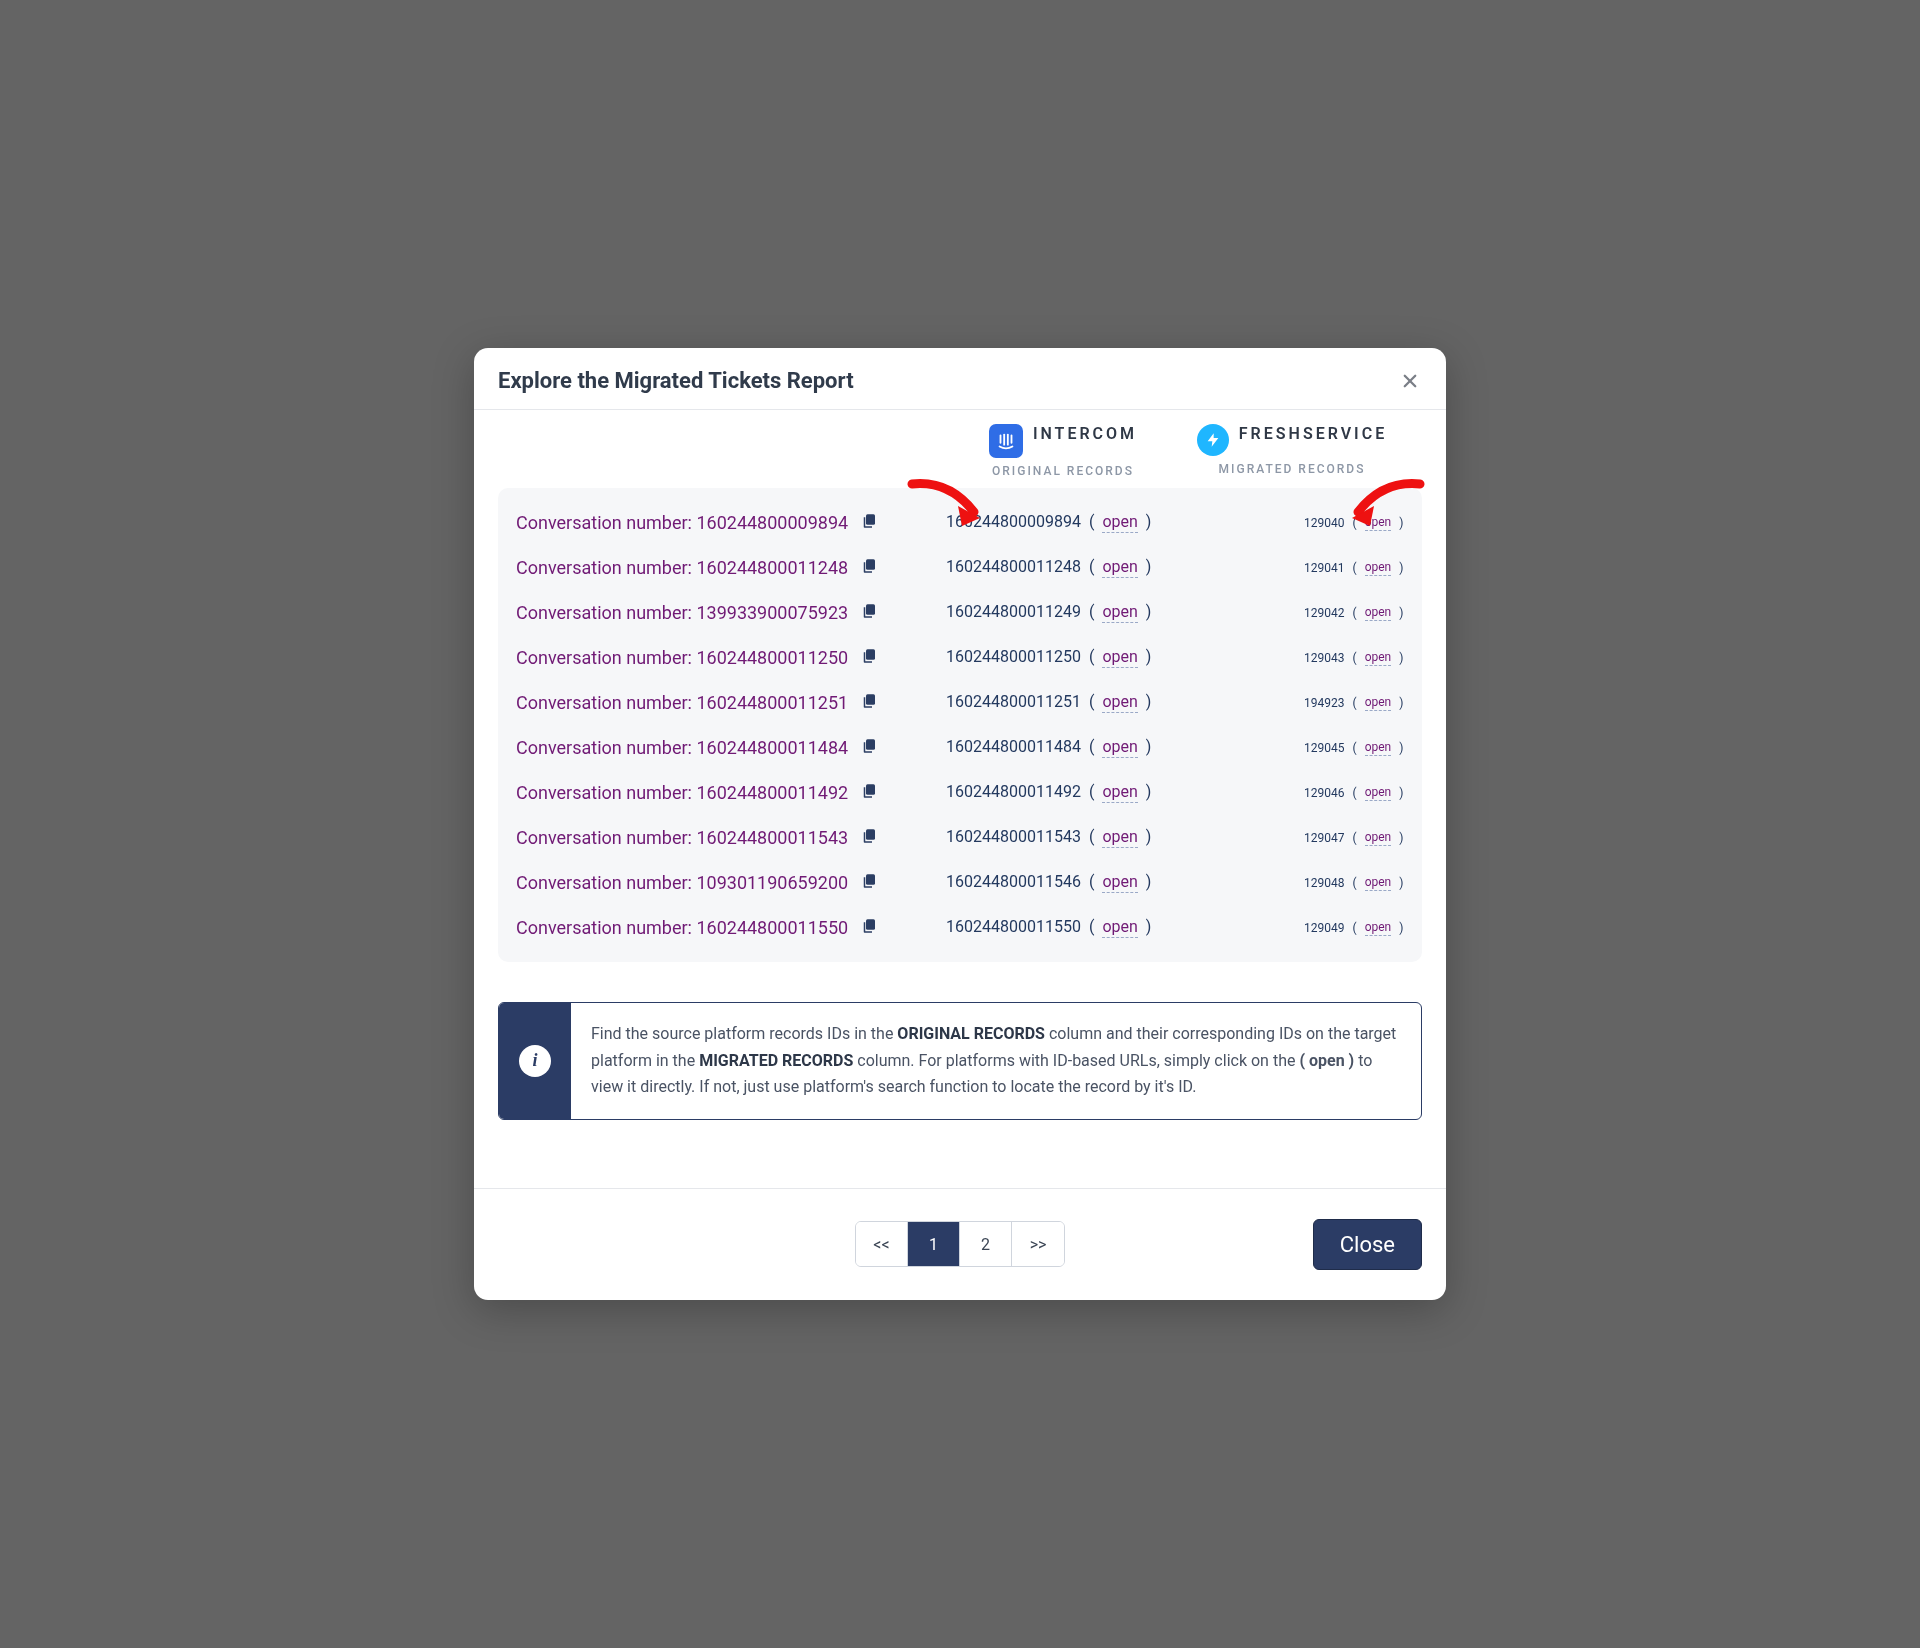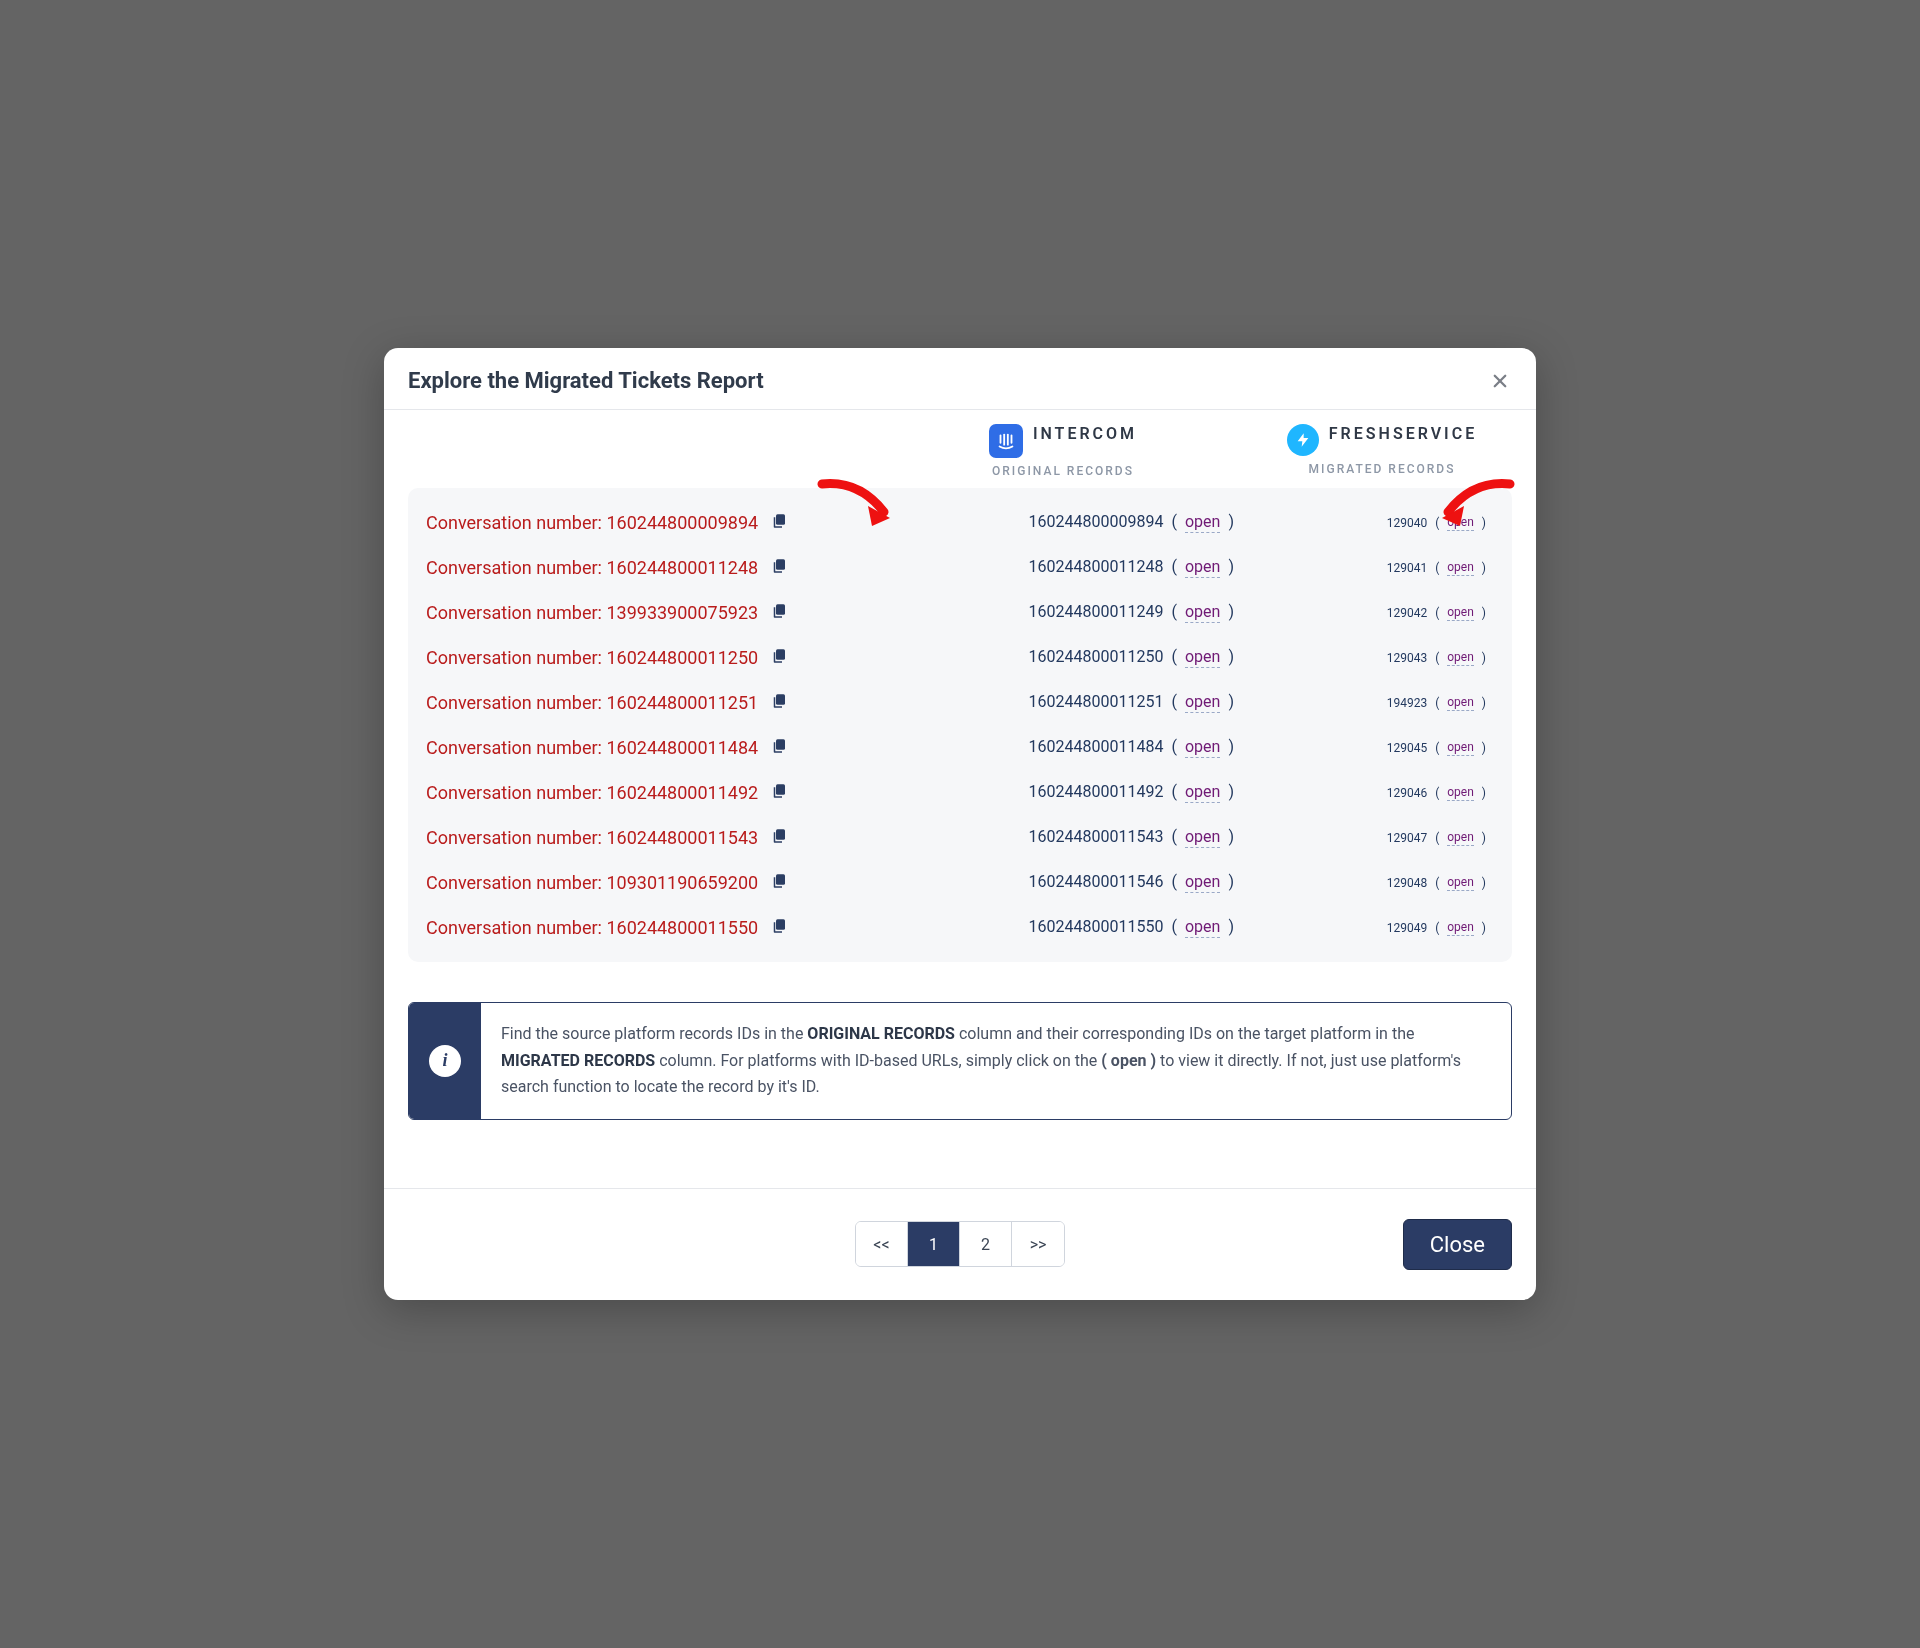--- a/index.html
+++ b/index.html
@@ -8,21 +8,21 @@
     font-family: -apple-system, BlinkMacSystemFont, "Segoe UI", Roboto, "Helvetica Neue", Arial, sans-serif;
     display: flex;
     align-items: center;
     justify-content: center;
     min-height: 100vh;
     padding: 30px 20px;
   }
   .modal {
     background: #fff;
     border-radius: 14px;
-    width: 1152px;
+    width: 972px;
     max-width: 100%;
     box-shadow: 0 10px 40px rgba(0,0,0,0.25);
     overflow: hidden;
   }
   .modal-header {
     display: flex;
     justify-content: space-between;
     align-items: center;
     padding: 20px 24px 16px 24px;
     border-bottom: 1px solid #e5e7eb;
@@ -71,21 +71,21 @@
     border-radius: 10px;
     padding: 12px 18px;
   }
   .record-row {
     display: flex;
     align-items: center;
     min-height: 45px;
   }
   .r-label {
     flex: 0 0 430px;
-    color: #b91c1c;
+    color: #701a75;
     font-size: 18px;
     display: flex;
     align-items: center;
     gap: 12px;
   }
   .copy-icon { width: 18px; height: 18px; color: #2b3e63; flex-shrink: 0; cursor: pointer;}
   .r-original {
     flex: 1;
     color: #23395f;
     font-size: 16px;

